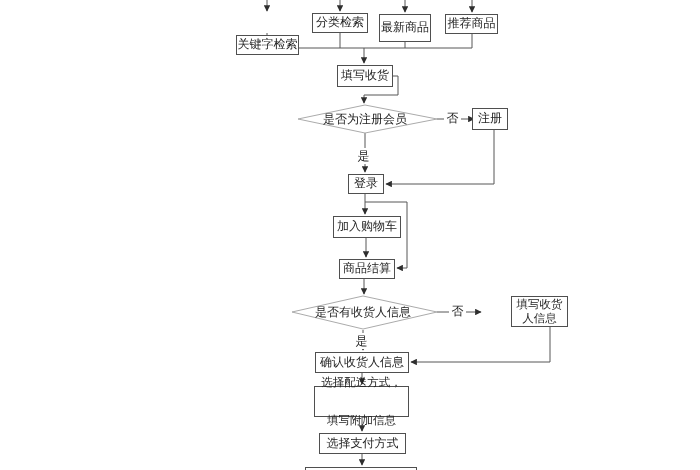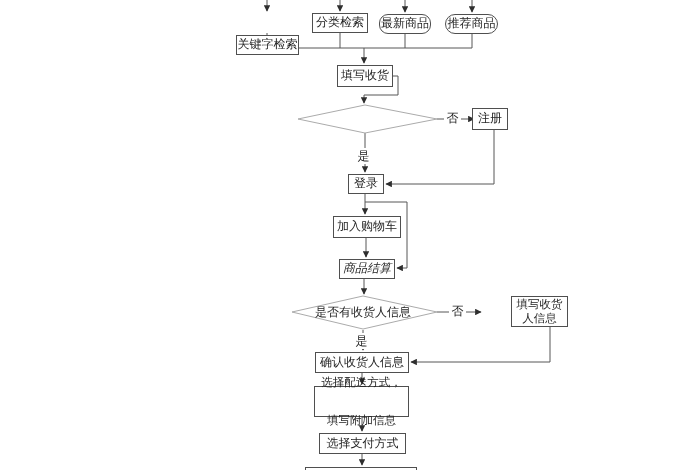--- a/index.html
+++ b/index.html
@@ -100,33 +100,34 @@
     </g>
 
     <g fill="#ffffff" stroke="#ababab" stroke-width="1">
       <polygon points="298,119 365,105 437,119 365,133"></polygon>
       <polygon points="292,312 363,296 437,312 363,329"></polygon>
     </g>
   </svg>
 
   <div class="box" style="left:236px;top:13px;width:63px;height:20px;margin-top:22px;">关键字检索</div>
   <div class="box" style="left:312px;top:13px;width:56px;height:20px;">分类检索</div>
-  <div class="box" style="left:379px;top:14px;width:52px;height:20px;border-radius:9px;">最新商品</div>
-  <div class="box" style="left:445px;top:14px;width:53px;height:20px;border-radius:10px;">推荐商品</div>
+  <div class="box" style="left:379px;top:14px;width:52px;height:28px;">最新商品</div>
+  <div class="box" style="left:445px;top:14px;width:53px;height:20px;">推荐商品</div>
 
   <div class="box" style="left:337px;top:65px;width:56px;height:22px;">填写收货</div>
 
+  <div class="dlabel" style="left:303px;top:109px;width:124px;height:20px;">是否为注册会员</div>
 
   <div class="box" style="left:472px;top:108px;width:36px;height:22px;">注册</div>
 
   <div class="box" style="left:348px;top:174px;width:36px;height:20px;">登录</div>
 
   <div class="box" style="left:333px;top:216px;width:68px;height:22px;">加入购物车</div>
 
-  <div class="box" style="left:339px;top:259px;width:56px;height:20px;font-style:italic;">商品结算</div>
+  <div class="box" style="left:339px;top:259px;width:56px;height:20px;">商品结算</div>
 
   <div class="dlabel" style="left:297px;top:302px;width:132px;height:20px;">是否有收货人信息</div>
 
   <div class="box box2" style="left:483px;top:296px;width:57px;height:31px;margin-left:28px;">
     <span class="l">填写收货</span>
     <span class="l">人信息</span>
   </div>
 
   <div class="box" style="left:315px;top:352px;width:94px;height:21px;">确认收货人信息</div>
 

